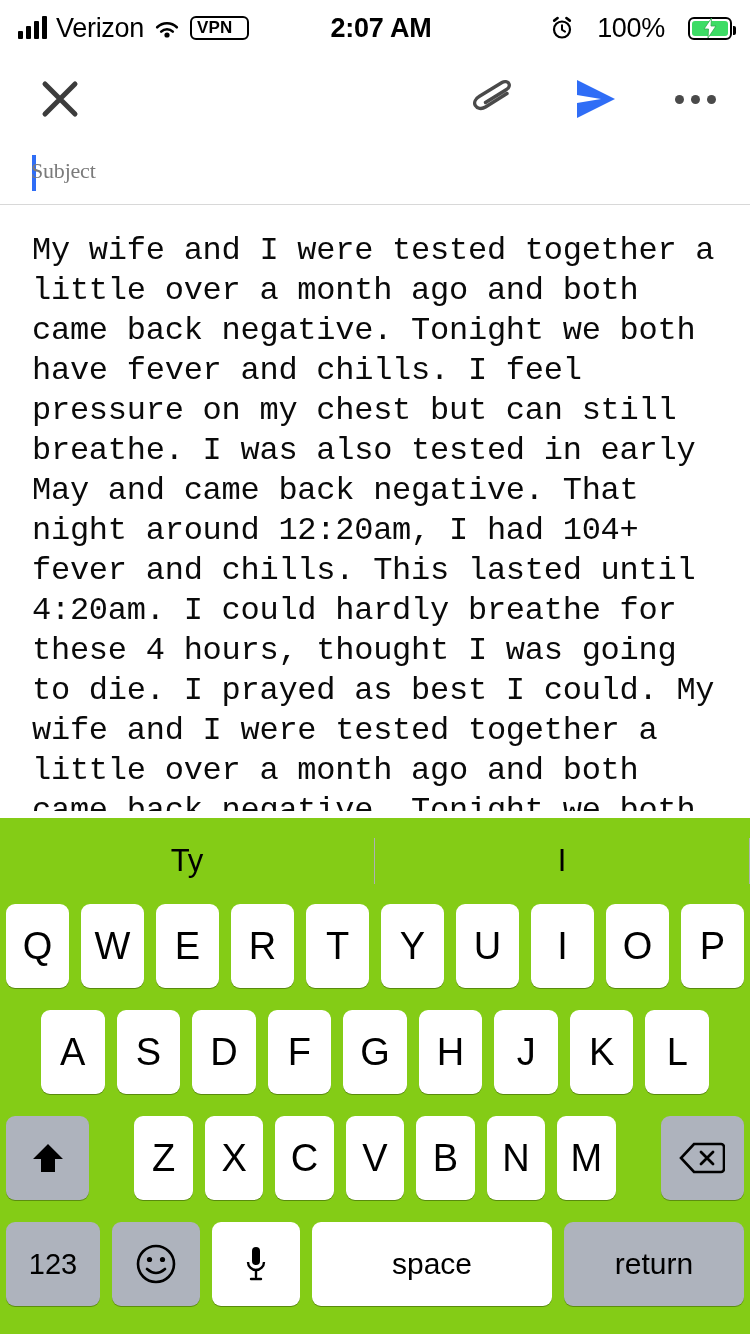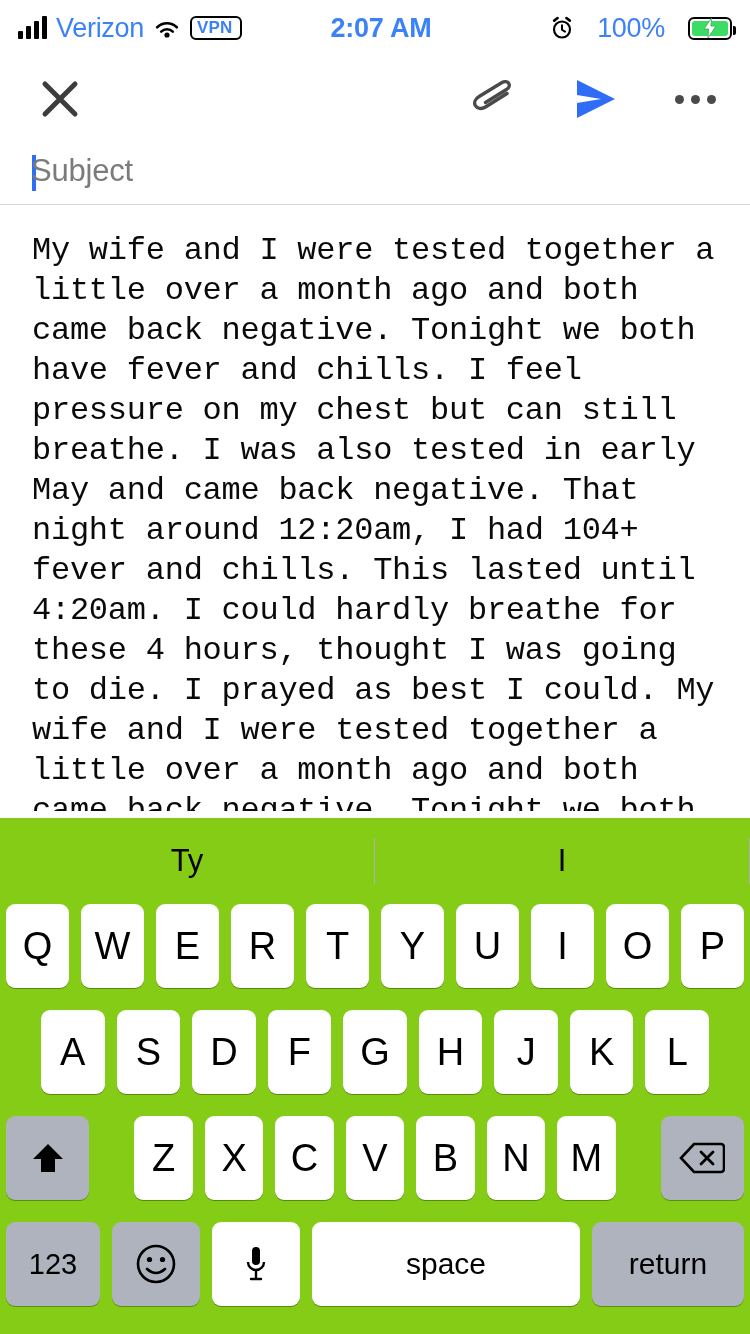--- a/index.html
+++ b/index.html
@@ -13,38 +13,38 @@
   body { position: relative; }
 
   
   .status-bar {
     height: 56px;
     display: flex;
     align-items: center;
     padding: 0 18px;
     font-size: 27px;
     font-weight: 600;
-    color: #3b82f6;
+    color: #000000;
     position: relative;
   }
   .status-left { display: flex; align-items: center; gap: 9px; }
   .signal { display: flex; align-items: flex-end; gap: 3px; height: 22px; }
   .signal i { display: block; width: 5px; background: #000; border-radius: 1px; }
   .signal i:nth-child(1) { height: 8px; }
   .signal i:nth-child(2) { height: 13px; }
   .signal i:nth-child(3) { height: 18px; }
   .signal i:nth-child(4) { height: 23px; }
   .carrier { font-size: 27px; font-weight: 500; letter-spacing: -0.3px; }
   .wifi-icon { width: 28px; height: 22px; position: relative; display: inline-block; }
   .vpn-badge {
     border: 2.5px solid #000;
     border-radius: 6px;
     font-size: 17px;
     font-weight: 700;
-    padding: 1px 7px 2px 5px;
+    padding: 1px 14px 2px 5px;
     line-height: 1;
     letter-spacing: 0.2px;
   }
   .status-center {
     position: absolute;
     left: 12px; right: 0;
     text-align: center;
     font-size: 27px;
     font-weight: 600;
     letter-spacing: -0.2px;
@@ -115,26 +115,27 @@
     display: flex;
     align-items: center;
     position: relative;
   }
   .caret {
     width: 4px; height: 36px;
     background: #2f6df6;
     margin-right: 1px;
   }
   .subject-text {
-    font-size: 31px;
+    font-size: 22px;
     color: #7b7b7b;
     letter-spacing: -0.2px;
     
     margin-left: -6px;
     transform: translateY(-2px);
+    font-family: Liberation Serif, serif;
   }
   .divider { height: 1px; background: #d8d8d8; width: 100%; }
 
   
   .body-area {
     padding: 26px 32px 0 32px;
     height: 606px;
     overflow: hidden;
   }
   .body-text {
@@ -199,21 +200,21 @@
   .krow.r2 .key { width: 66px; }
   .krow.r2 { padding-left: 41px; padding-right: 41px; }
   .krow.r3 { padding-left: 6px; padding-right: 6px; }
   .key.wide { width: 94px; background: #aeb3bd; box-shadow: 0 1px 0 rgba(0,0,0,0.3); }
   .key.fn { background: #aeb3bd; box-shadow: 0 1px 0 rgba(0,0,0,0.3); }
   .krow.r3 .gapL { width: 24px; }
   .key.num { width: 94px; font-size: 29px; }
   .key.emoji { width: 88px; }
   .key.mic { width: 88px; background: #fff; }
   .key.space { flex: 1; font-size: 30px; }
-  .key.return { width: 152px; font-size: 30px; }
+  .key.return { width: 180px; font-size: 30px; }
   .shift-icon { width: 36px; height: 34px; }
   .del-icon { width: 46px; height: 34px; }
   .mic-icon { width: 24px; height: 40px; }
   .emoji-icon { width: 42px; height: 42px; }
 </style>
 </head>
 <body>
 
 <div class="status-bar">
   <div class="status-left">

